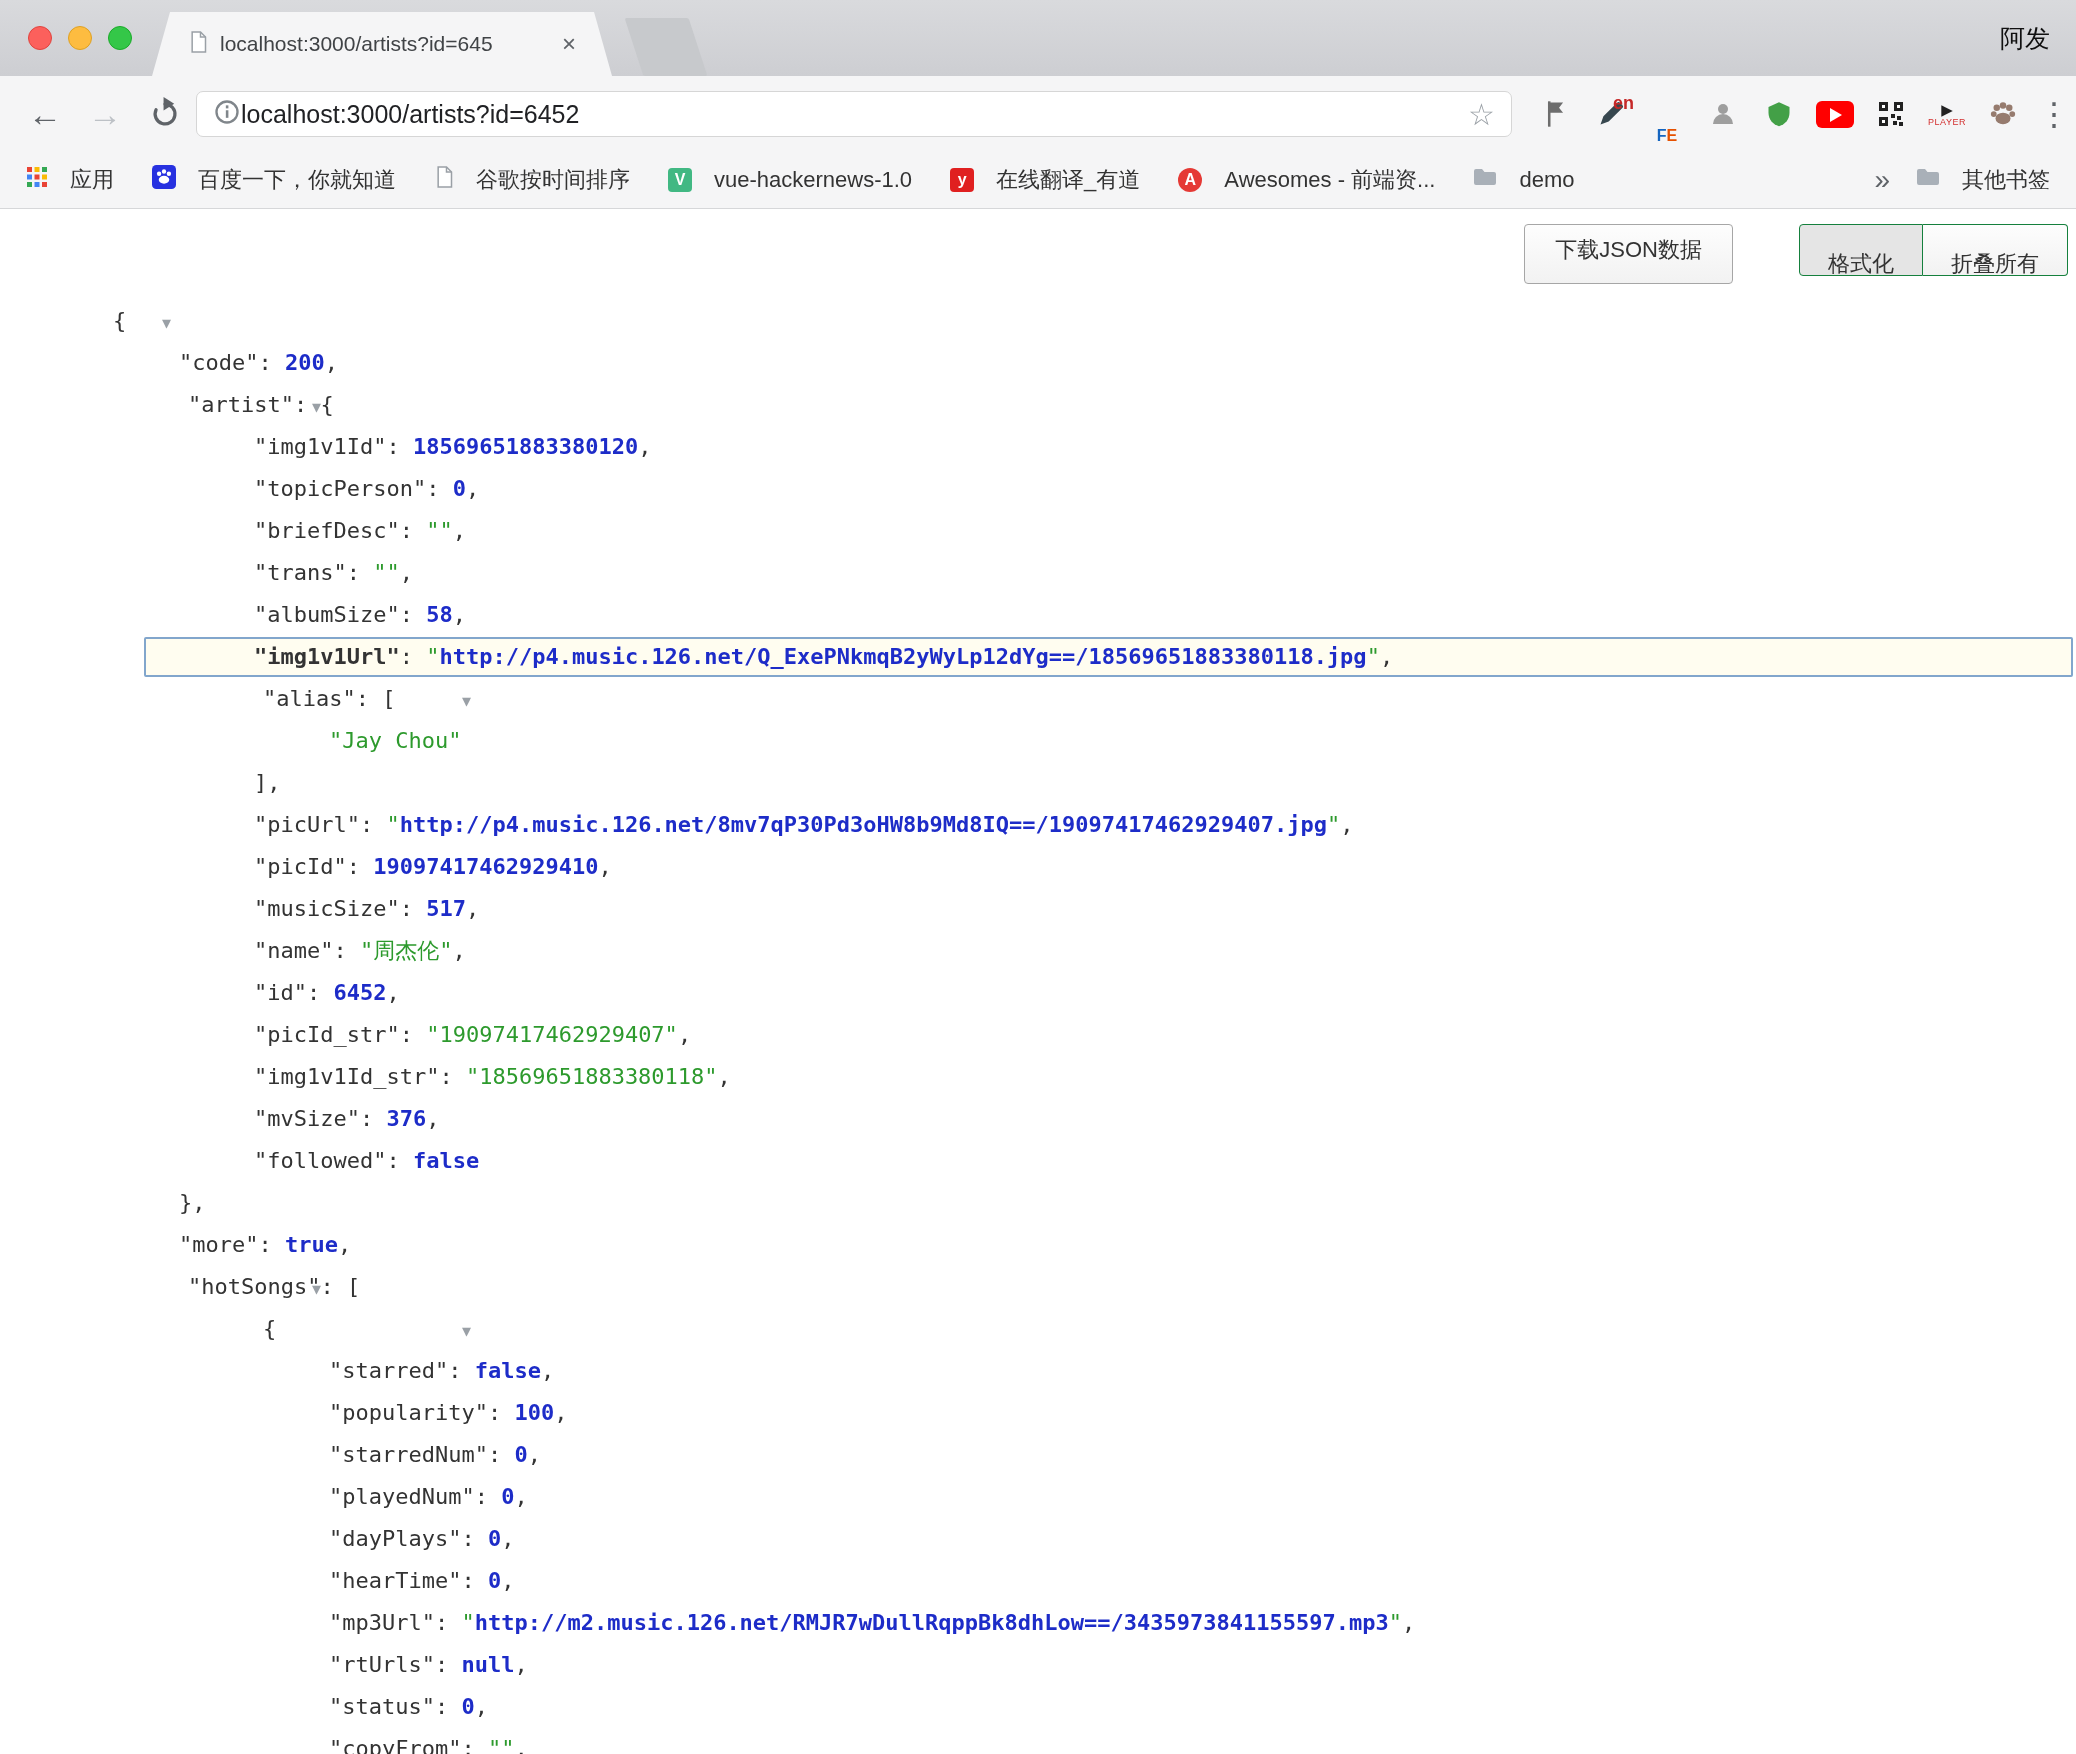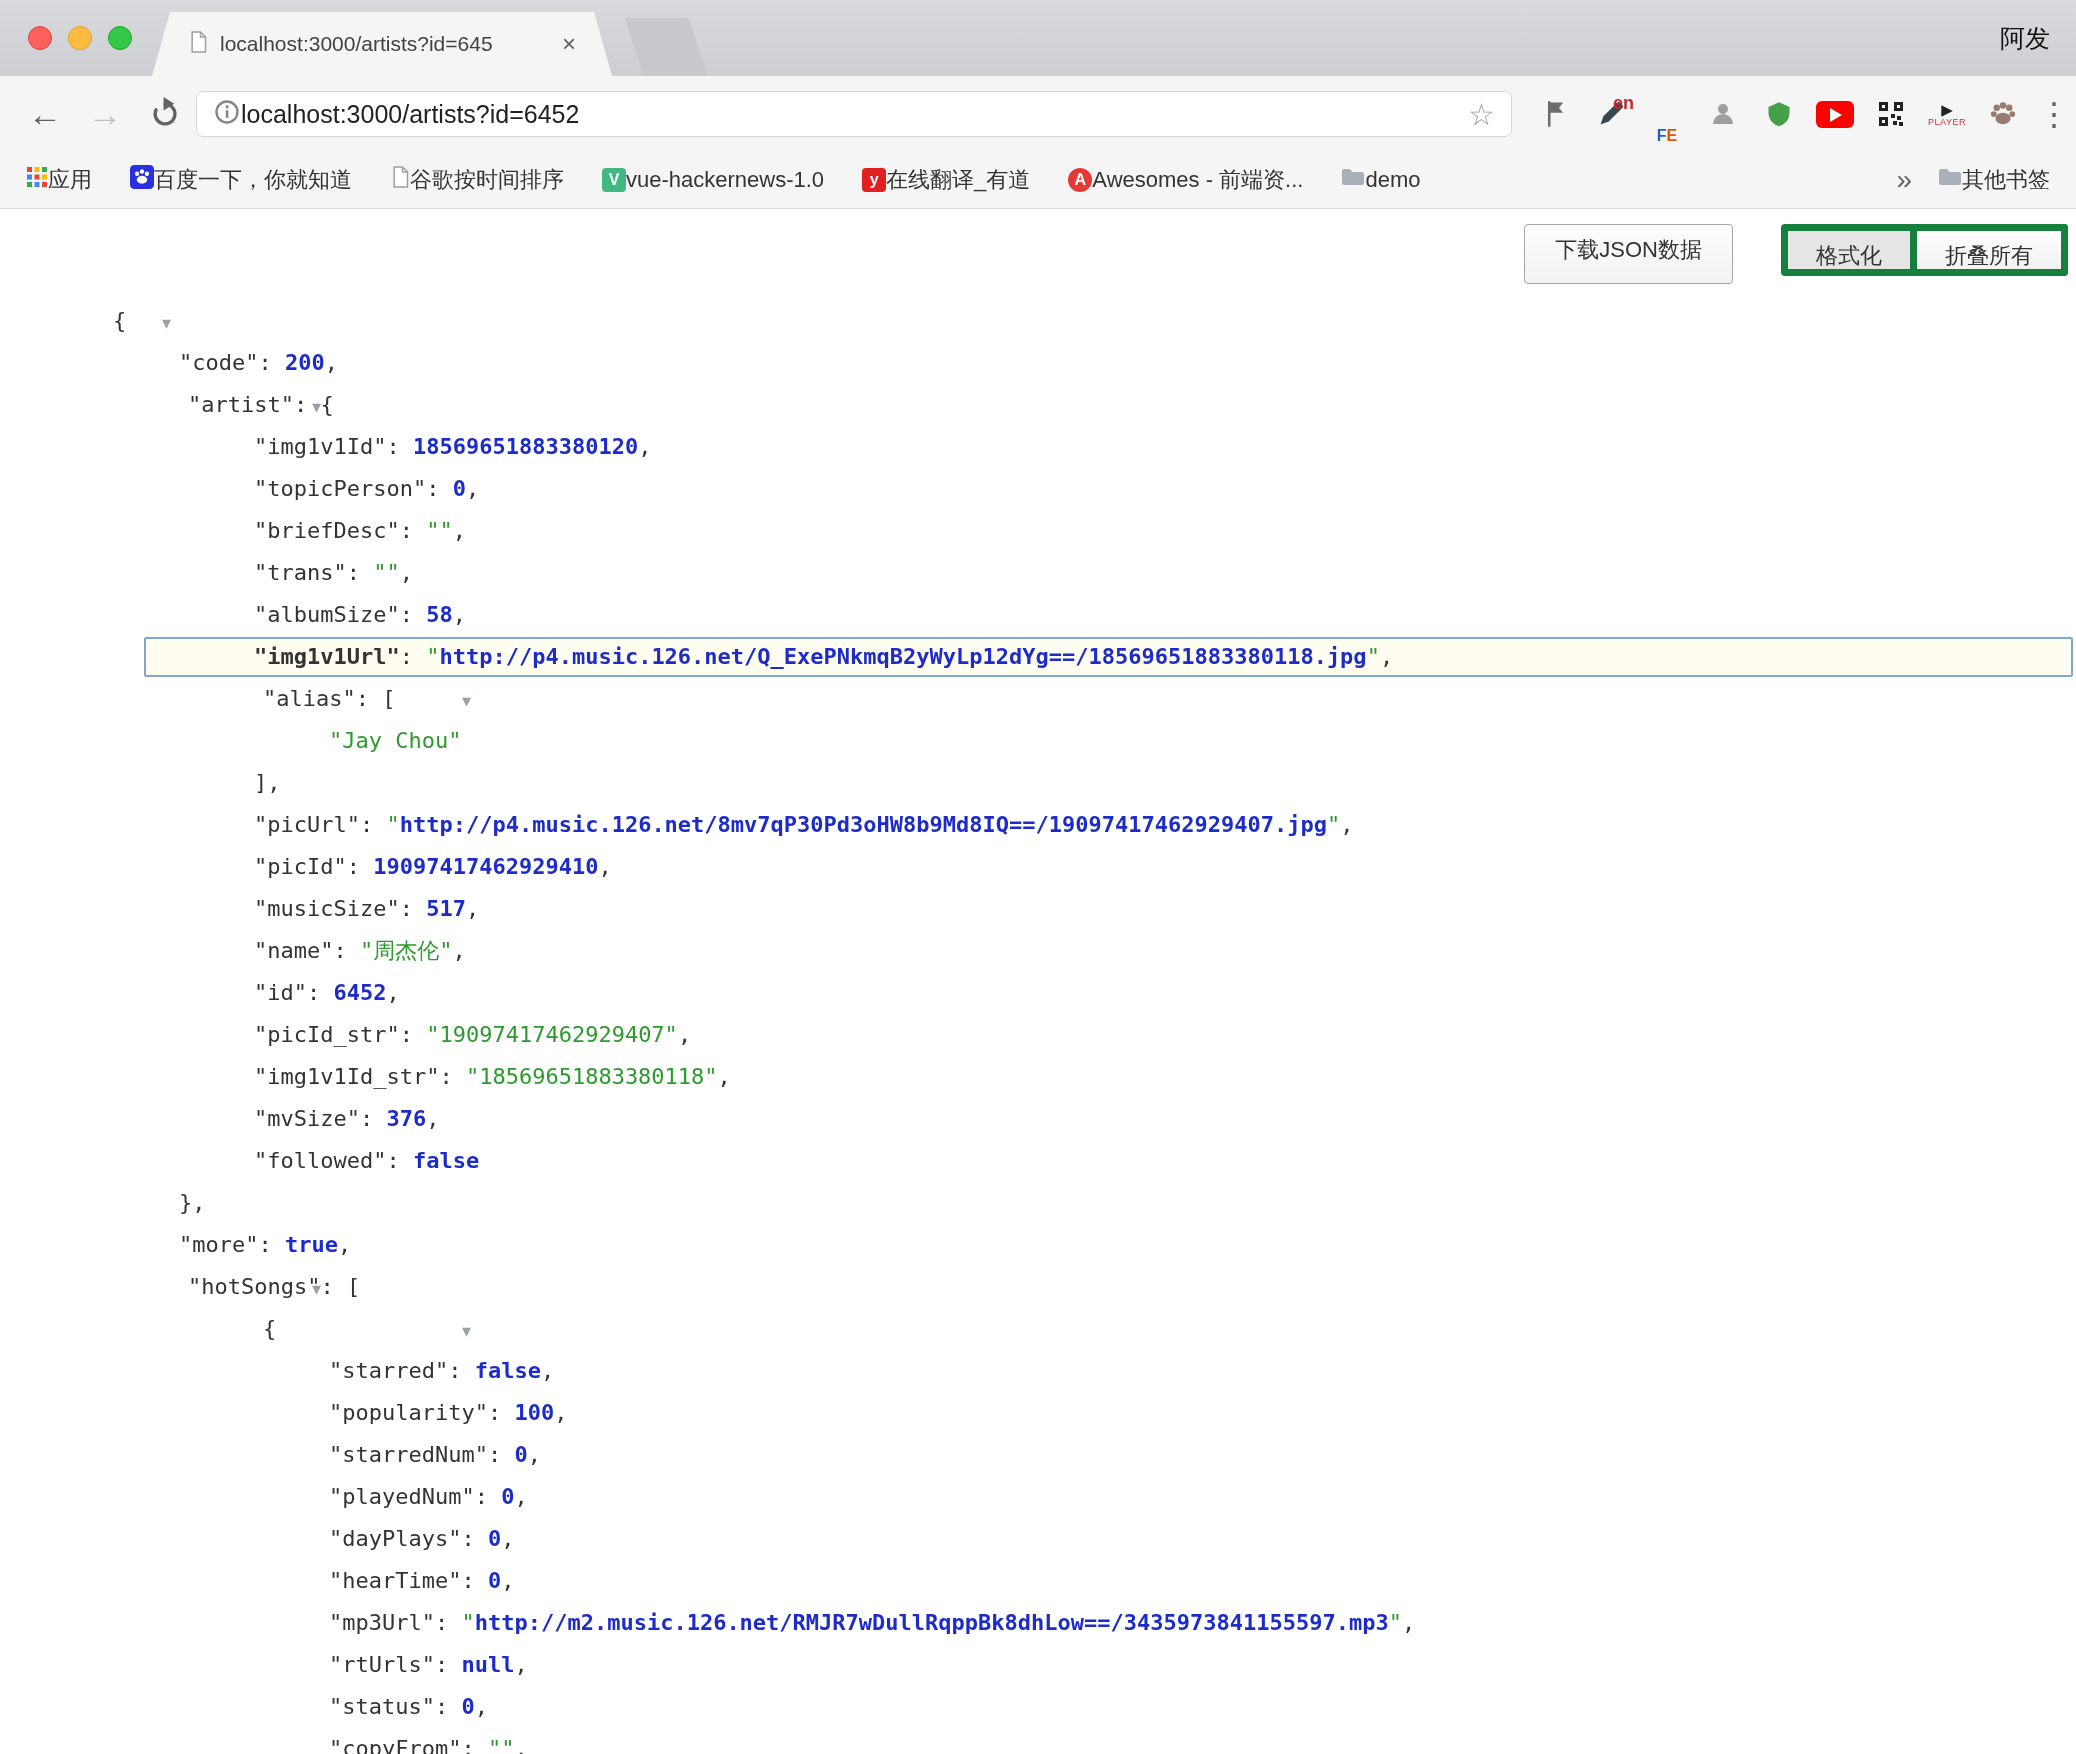--- a/index.html
+++ b/index.html
@@ -46,35 +46,35 @@
   .yt::before { content:""; position:absolute; left:14px; top:7px;
                 border-left:12px solid #fff; border-top:7px solid transparent; border-bottom:7px solid transparent; }
   .player-glyph { font-size:15px; color:#222; line-height:1; }
   .player-word { font-size:9px; color:#d32f2f; letter-spacing:0.5px; }
   .menu-dots { font-size:32px; color:#5f6368; width:30px; text-align:center; cursor:pointer; }
 
   
   .bookmarks { position:absolute; left:0; top:152px; width:2076px; height:57px;
                background:#f5f5f6; border-bottom:1px solid #d6d7d9;
                display:flex; align-items:center; padding:0 26px; gap:38px; }
-  .bm { display:flex; align-items:center; gap:0; font-size:22px; color:#333; cursor:pointer; white-space:nowrap; }
+  .bm { display:flex; align-items:center; gap:22px; font-size:22px; color:#333; cursor:pointer; white-space:nowrap; }
   .bm-sq { width:24px; height:24px; border-radius:4px; display:flex; align-items:center;
            justify-content:center; color:#fff; font-size:16px; font-weight:bold; }
   .bm-vue { background:#41b883; } .bm-youdao { background:#e02020; }
   .bm-awesomes { background:#e53935; border-radius:50%; }
   .bm-right { margin-left:auto; display:flex; align-items:center; gap:26px; }
   .bm-overflow { font-size:28px; color:#5f6368; cursor:pointer; }
 
   
   .btn { position:absolute; top:224px; height:60px; line-height:50px; font-size:22px; color:#333;
          background:linear-gradient(#fdfdfd,#f2f2f2); border:1px solid #a6a6a6; cursor:pointer; }
   .btn-download { right:343px; padding:0 30px; border-radius:4px; }
   .segmented { position:absolute; top:224px; right:8px; display:flex; }
-  .seg { height:52px; line-height:50px; padding:0 28px; font-size:22px; color:#333;
-         border:7px solid #15803d; background:linear-gradient(#fdfdfd,#f2f2f2); cursor:pointer; }
+  .seg { height:52px; line-height:50px; padding:14px 28px; font-size:22px; color:#333;
+         border:1px solid #15803d; background:linear-gradient(#fdfdfd,#f2f2f2); cursor:pointer; }
   .seg-format { border-radius:4px 0 0 4px; background:#e5e5e5; }
   .seg-collapse { border-radius:0 4px 4px 0; border-left:none; }
 
   
   .json-viewer { position:absolute; left:0; top:300px; right:0; bottom:0;
                  font-family:"DejaVu Sans Mono", monospace; font-size:22px; overflow:hidden; }
   .json-line { position:relative; height:42px; line-height:42px; white-space:pre; }
   .json-line > span:not(.hlbg), .json-line > a { position:relative; }
   .tri { position:absolute; top:0; width:40px; font-size:15px; line-height:42px;
          color:#9aa0a6; cursor:pointer; }

